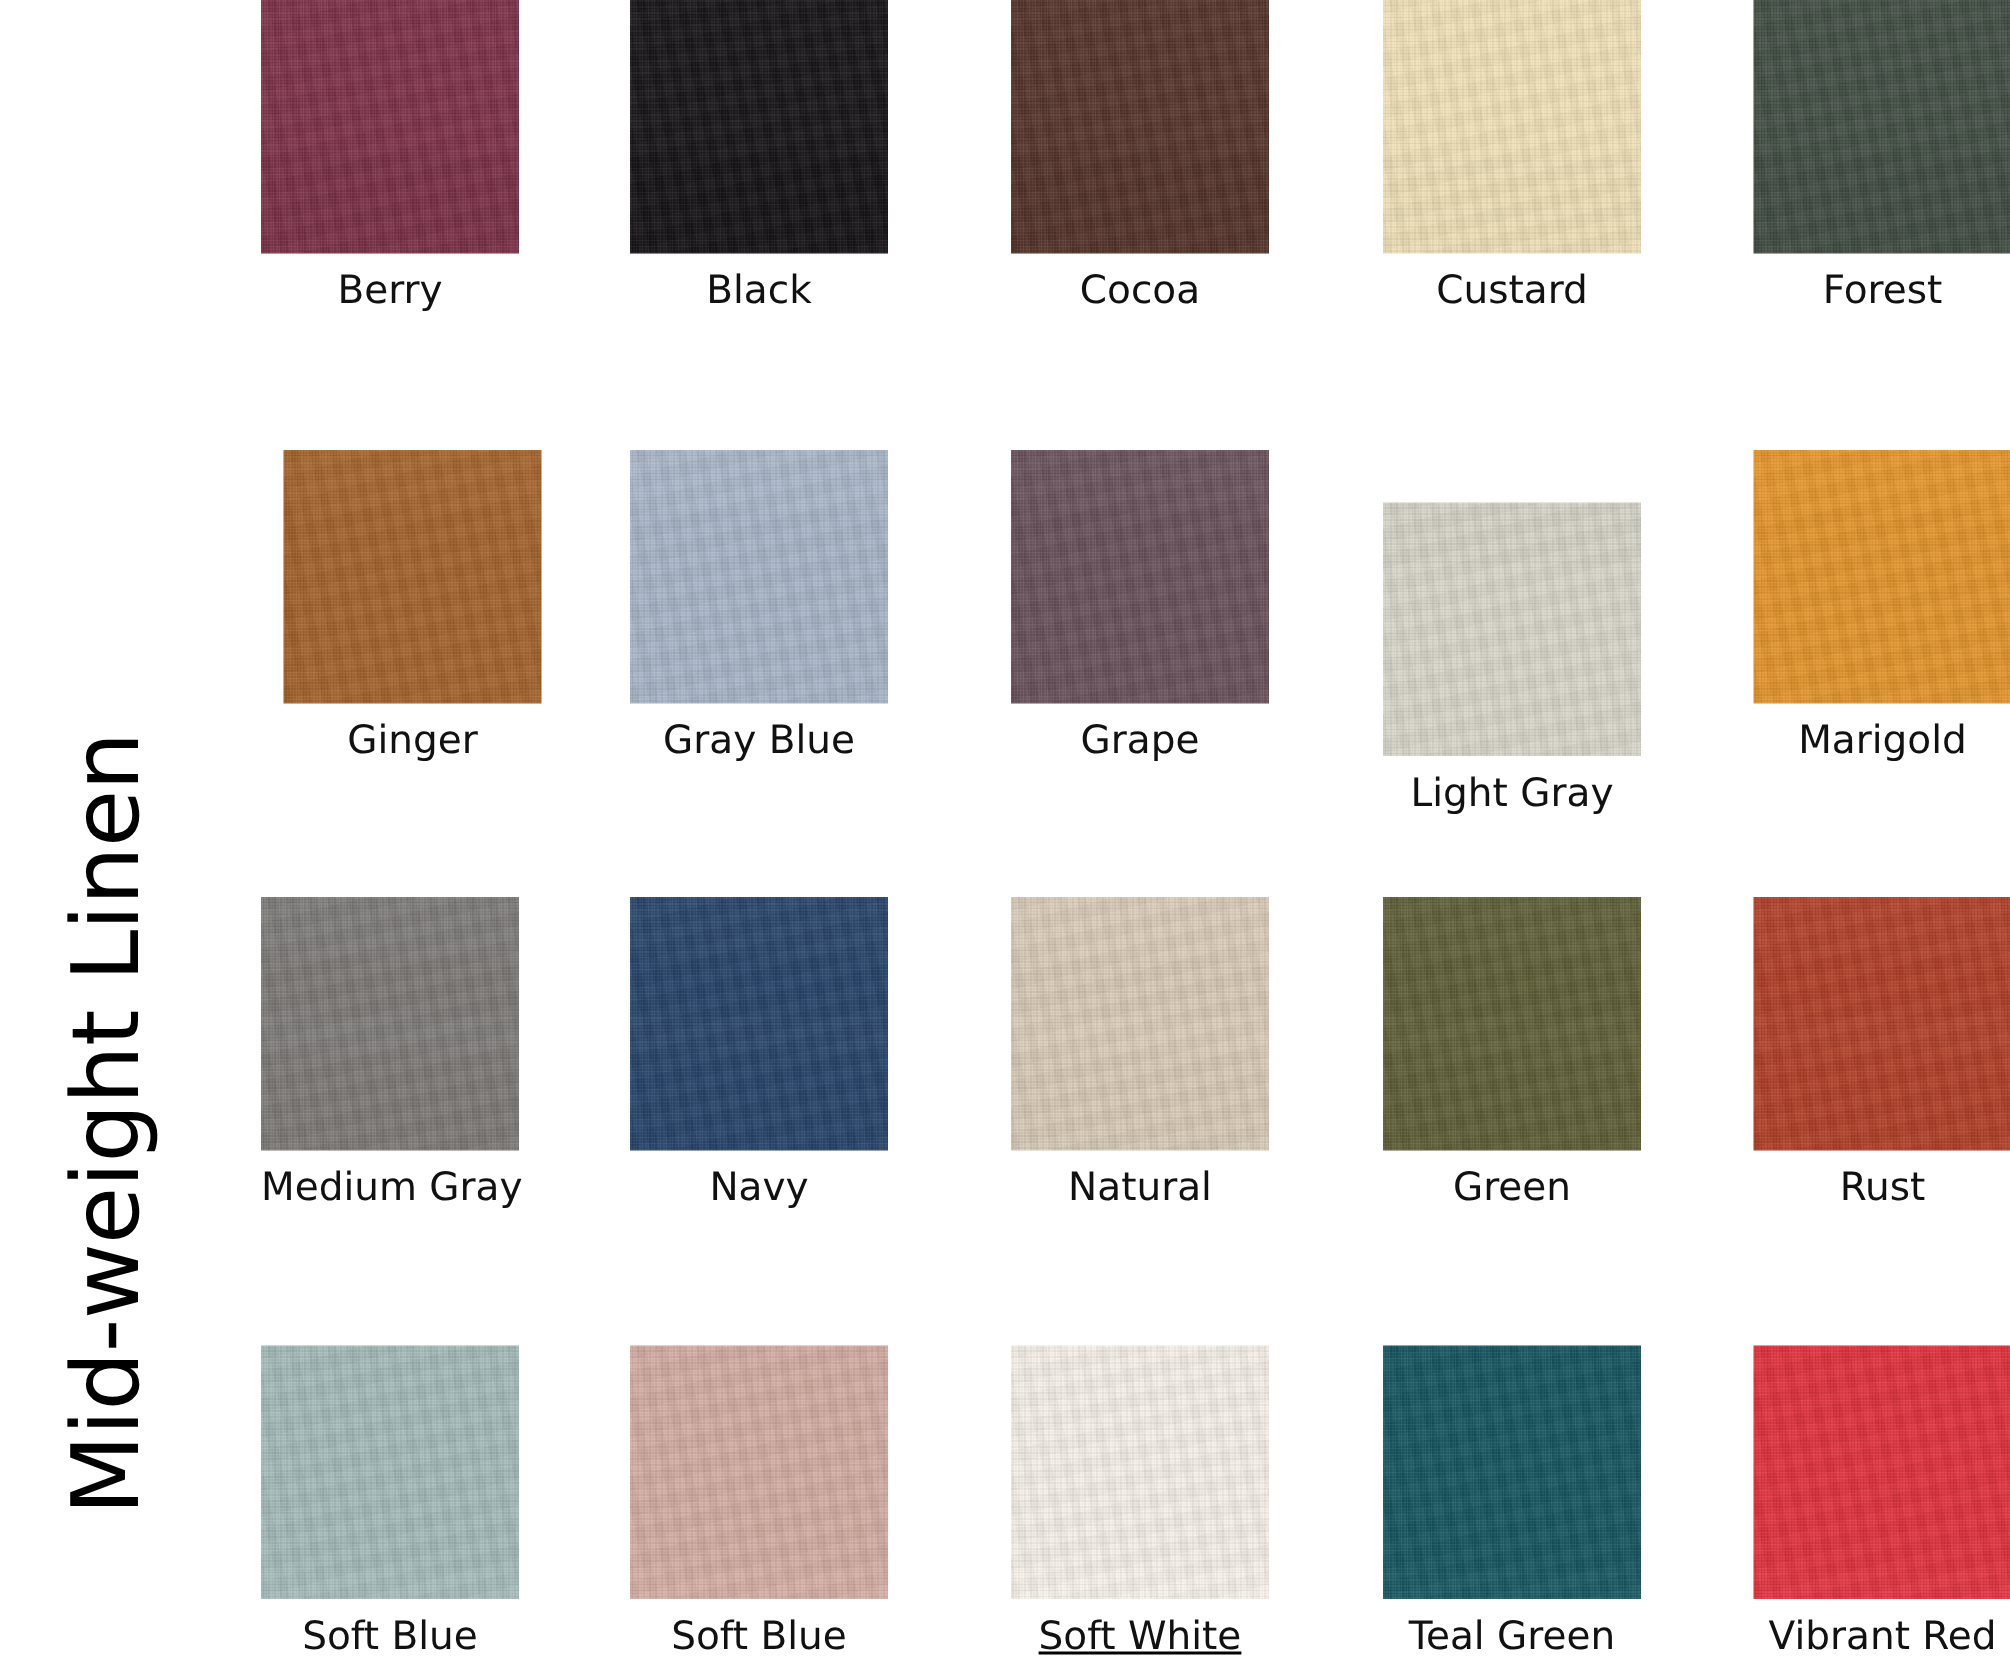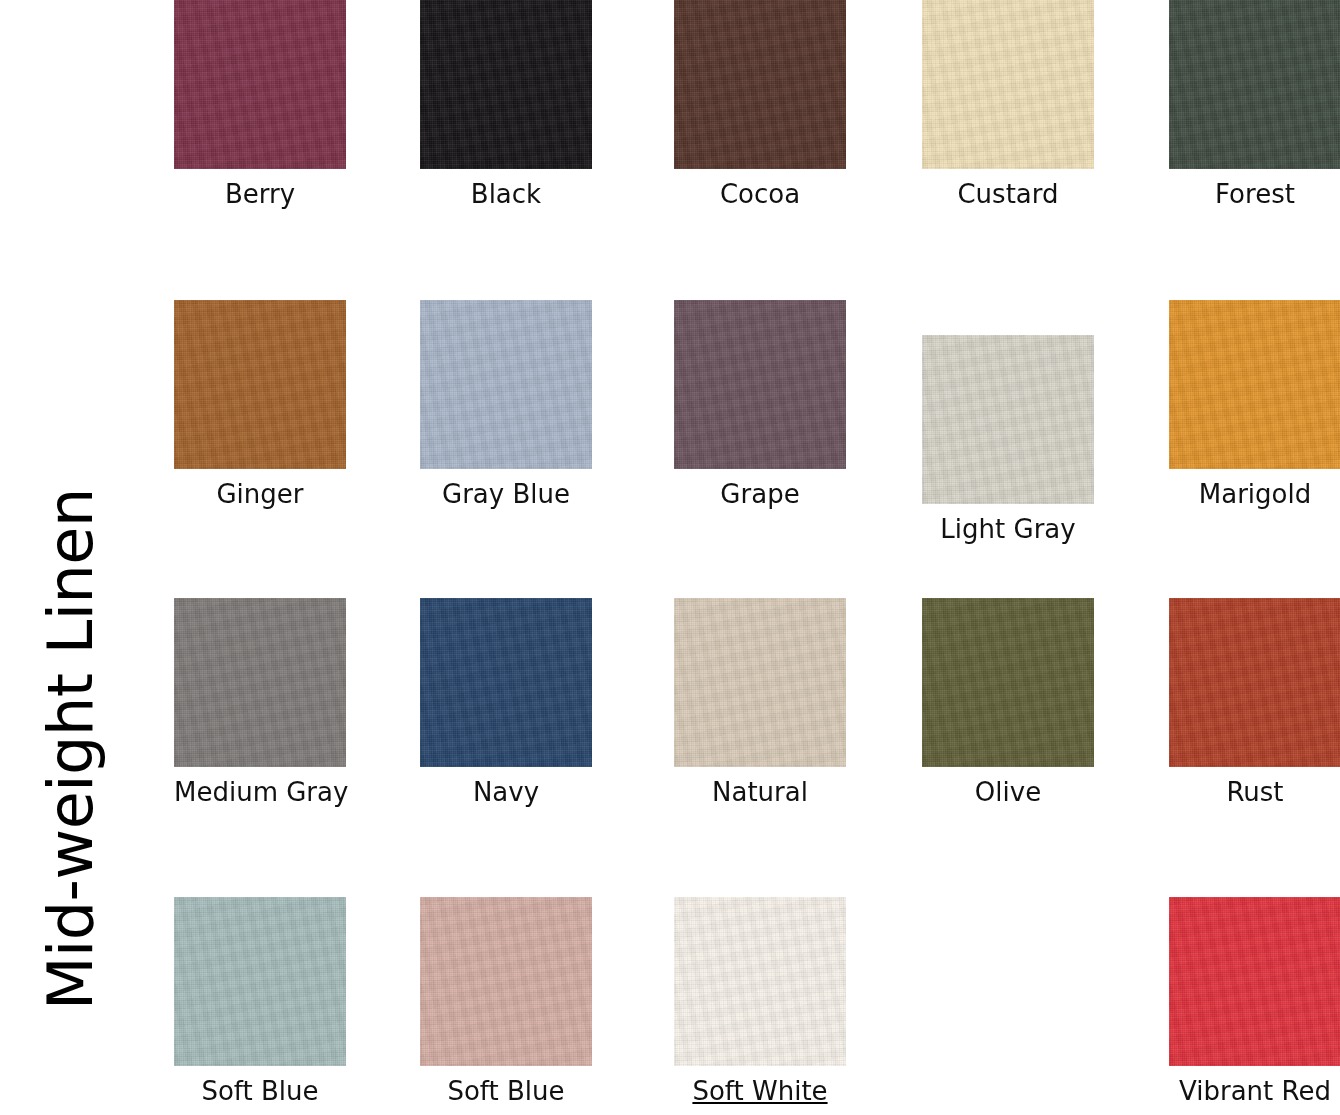--- a/index.html
+++ b/index.html
@@ -145,21 +145,21 @@
         <div class="swatch-label">Cocoa</div>
       </div>
       <div class="swatch-cell" style="left: 748px; top: 0px;">
         <div class="swatch-chip" style="background-color: rgb(240, 224, 184);"></div>
         <div class="swatch-label">Custard</div>
       </div>
       <div class="swatch-cell" style="left: 995px; top: 0px;">
         <div class="swatch-chip" style="background-color: rgb(62, 74, 64);"></div>
         <div class="swatch-label">Forest</div>
       </div>
-      <div class="swatch-cell" style="left: 0px; top: 300px;">
+      <div class="swatch-cell" style="left: 15px; top: 300px;">
         <div class="swatch-chip" style="background-color: rgb(163, 98, 43);"></div>
         <div class="swatch-label">Ginger</div>
       </div>
       <div class="swatch-cell" style="left: 246px; top: 300px;">
         <div class="swatch-chip" style="background-color: rgb(169, 182, 201);"></div>
         <div class="swatch-label">Gray Blue</div>
       </div>
       <div class="swatch-cell" style="left: 500px; top: 300px;">
         <div class="swatch-chip" style="background-color: rgb(106, 82, 92);"></div>
         <div class="swatch-label">Grape</div>
@@ -179,37 +179,41 @@
       <div class="swatch-cell" style="left: 246px; top: 598px;">
         <div class="swatch-chip" style="background-color: rgb(39, 68, 107);"></div>
         <div class="swatch-label">Navy</div>
       </div>
       <div class="swatch-cell" style="left: 500px; top: 598px;">
         <div class="swatch-chip" style="background-color: rgb(217, 203, 184);"></div>
         <div class="swatch-label">Natural</div>
       </div>
       <div class="swatch-cell" style="left: 748px; top: 598px;">
         <div class="swatch-chip" style="background-color: rgb(95, 95, 56);"></div>
-        <div class="swatch-label">Olive</div>
+        <div class="swatch-label">Green</div>
       </div>
       <div class="swatch-cell" style="left: 995px; top: 598px;">
         <div class="swatch-chip" style="background-color: rgb(175, 62, 38);"></div>
         <div class="swatch-label">Rust</div>
       </div>
       <div class="swatch-cell" style="left: 0px; top: 897px;">
         <div class="swatch-chip" style="background-color: rgb(166, 188, 188);"></div>
         <div class="swatch-label">Soft Blue</div>
       </div>
       <div class="swatch-cell" style="left: 246px; top: 897px;">
         <div class="swatch-chip" style="background-color: rgb(213, 174, 164);"></div>
         <div class="swatch-label">Soft Blue</div>
       </div>
       <div class="swatch-cell" style="left: 500px; top: 897px; text-decoration: underline;">
         <div class="swatch-chip" style="background-color: rgb(248, 242, 234);"></div>
         <div class="swatch-label">Soft White</div>
       </div>
+      <div class="swatch-cell" style="left: 748px; top: 897px;">
+        <div class="swatch-chip" style="background-color: rgb(23, 87, 97);"></div>
+        <div class="swatch-label">Teal Green</div>
+      </div>
       <div class="swatch-cell" style="left: 995px; top: 897px;">
         <div class="swatch-chip" style="background-color: rgb(224, 48, 60);"></div>
         <div class="swatch-label">Vibrant Red</div>
       </div>
     </div>
 
 </div>
 
 </body></html>

